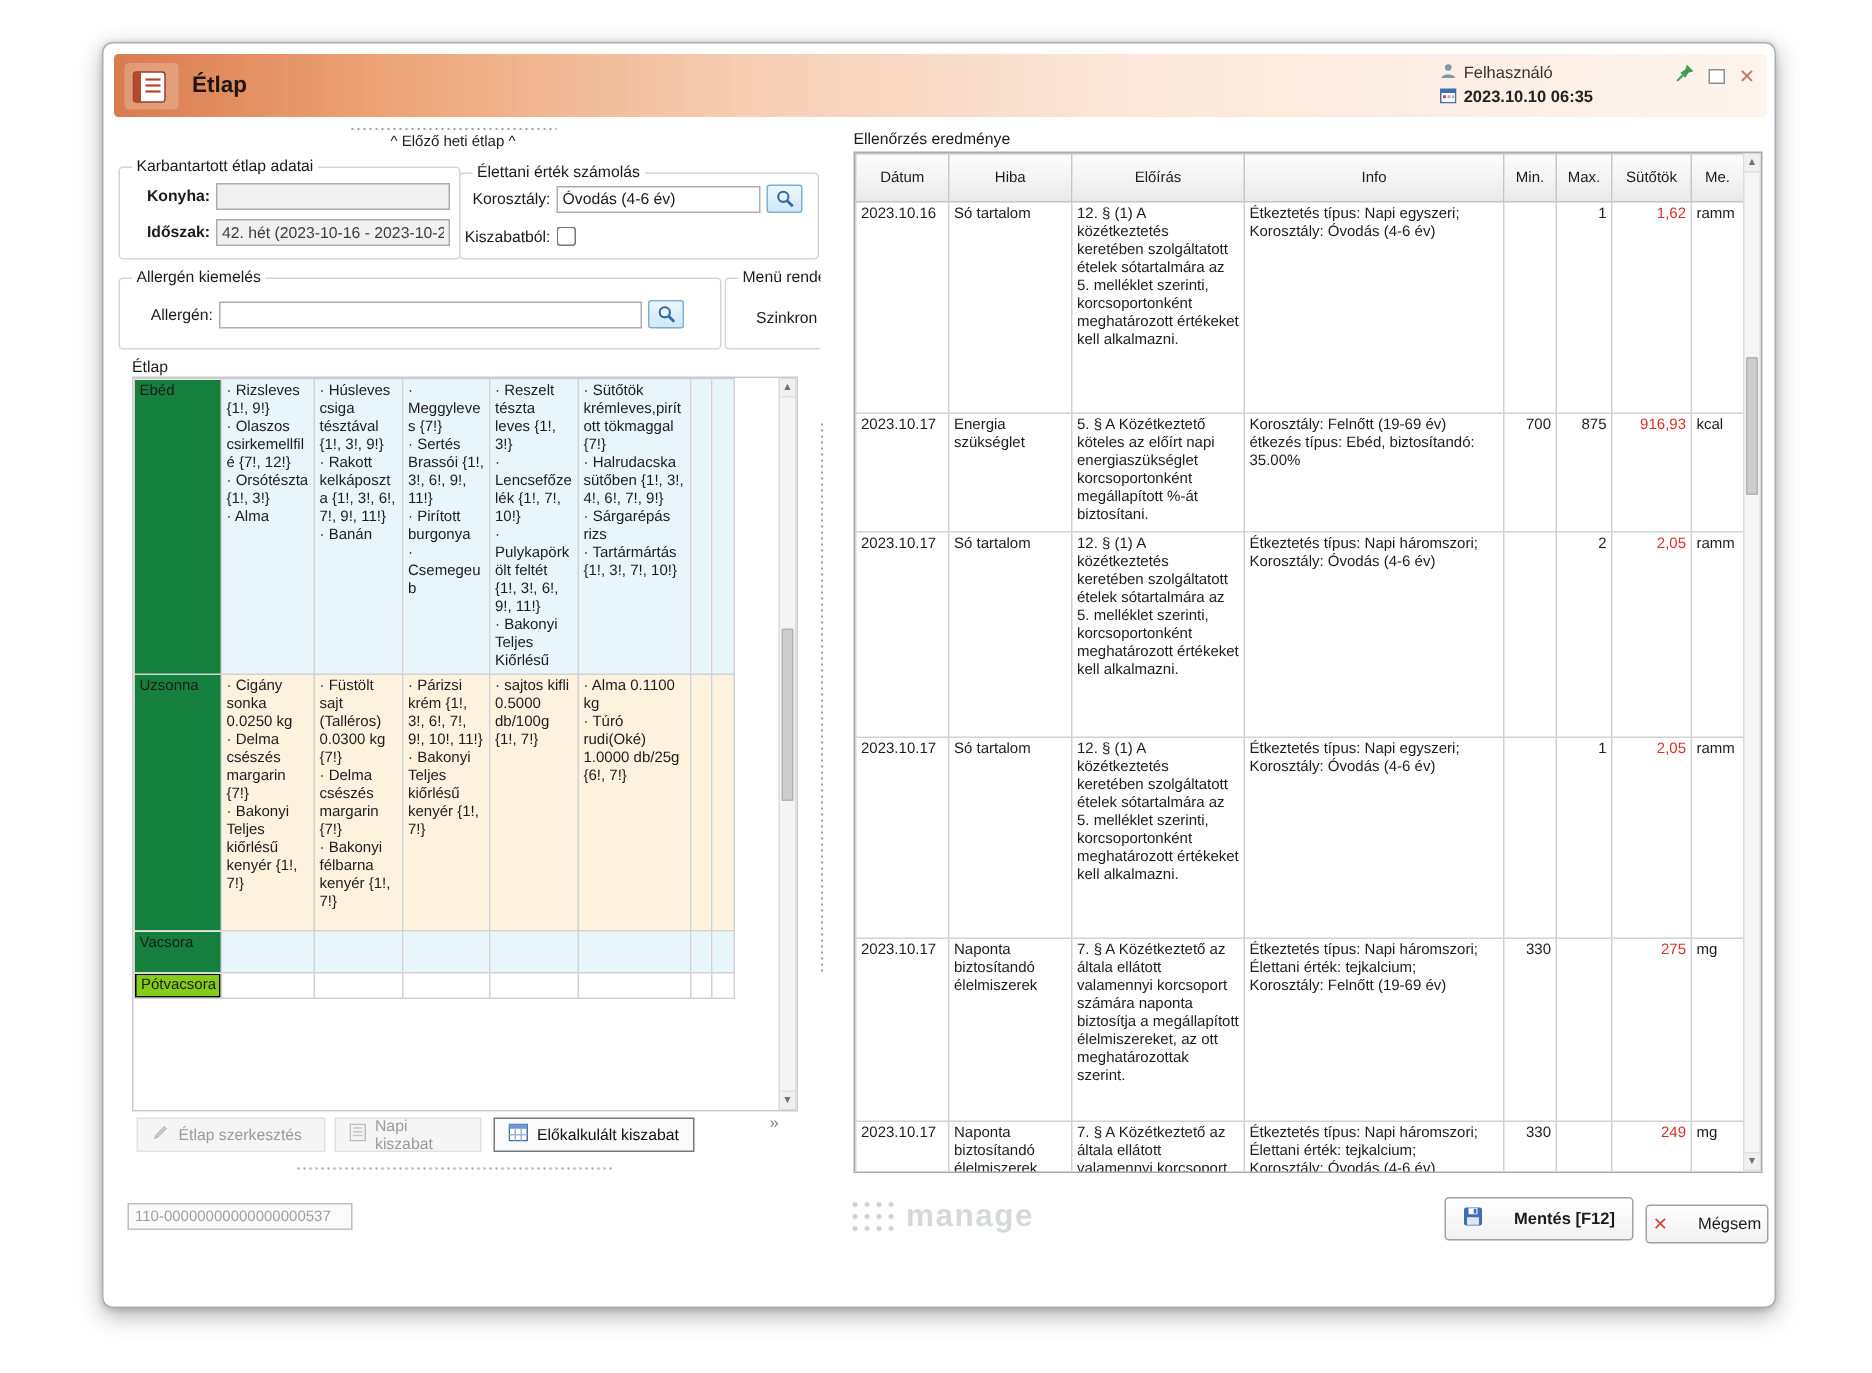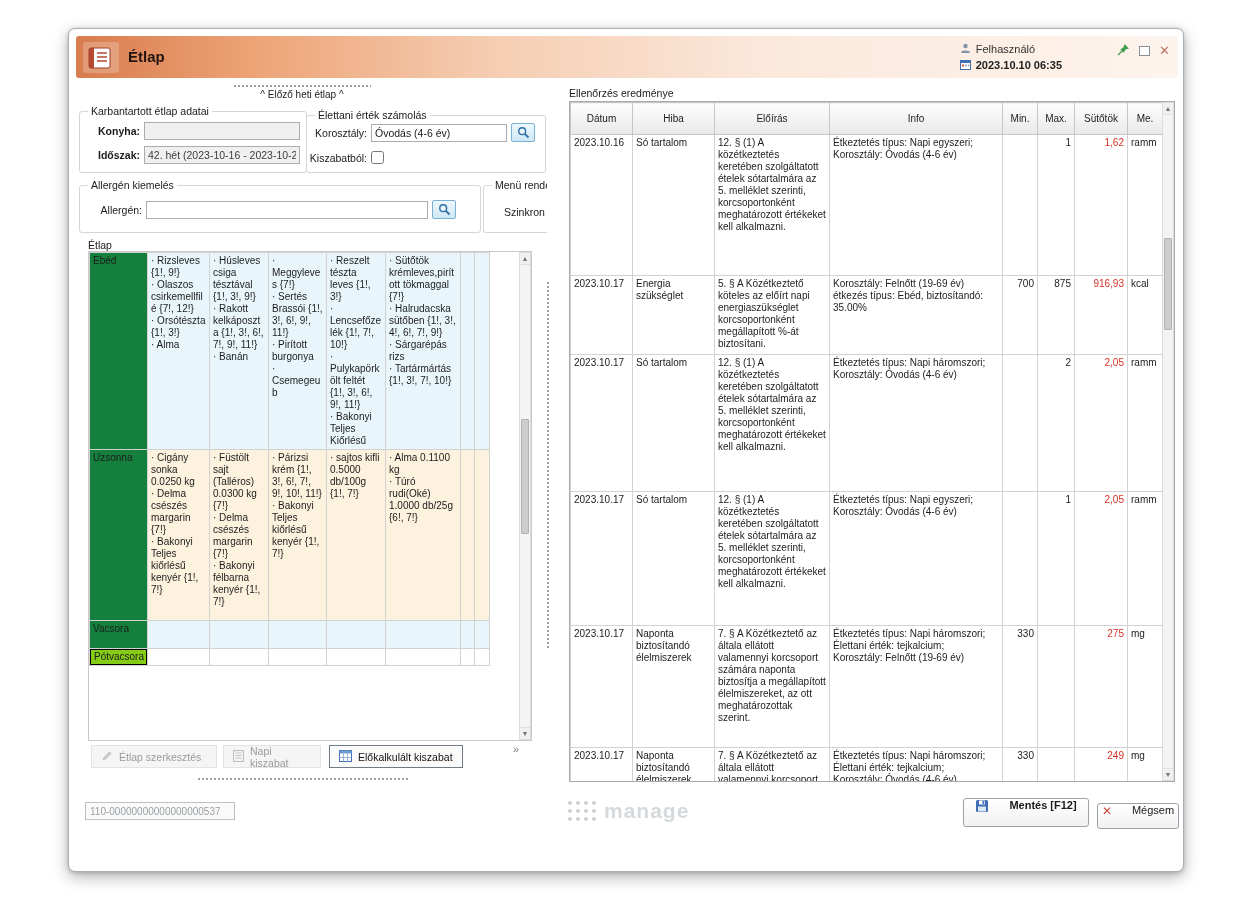--- a/index.html
+++ b/index.html
@@ -60,21 +60,21 @@
   .res-table { width:592px; }
   .res-table td { border:1px solid #d8d8d8; }
   .res-table td.num { text-align:right; }
   .res-table td.result { text-align:right; color:#d93025; }
   
   input.idbox { position:absolute; left:16px; top:773px; width:150px; height:18px; border:1px solid #c0c0c0; background:#fafafa;
                 color:#9aa0a4; font-size:10px; padding:1px 4px; font-family:inherit; }
   .wm { position:absolute; left:497px; top:770px; display:flex; align-items:center; gap:8px; }
   .wm-dots { width:30px; height:24px; background-image:radial-gradient(circle,#ccd1d4 1.6px,transparent 1.8px); background-size:8px 8px; }
   .wm-text { font-size:21px; font-weight:bold; letter-spacing:1px; color:#d5d9db; }
-  .footbtn { position:absolute; display:flex; justify-content:center; gap:20px;
+  .footbtn { position:absolute; display:flex; align-items:center; justify-content:center; gap:20px;
              border:1px solid #9ca3a8; border-radius:3px; background:linear-gradient(#ffffff,#f1f1f1); font-size:11px; color:#1a1a1a; }
   .savebtn { left:894px; top:769px; width:126px; height:29px; font-weight:bold; }
   .cancelbtn { left:1028px; top:774px; width:82px; height:26px; }
   .cancel-x { color:#d24a3f; font-weight:bold; font-size:12px; }
   
   .vsplit { position:absolute; left:477px; top:252px; width:5px; height:368px; }
   .hsplit { position:absolute; left:128px; top:748px; width:212px; height:5px; }
   .prev-dots { position:absolute; left:164px; top:55px; width:138px; height:4px; }
   .prev-link { position:absolute; left:154px; top:60px; width:158px; text-align:center; font-size:10px; color:#222; }
   .cutwrap { position:absolute; overflow:hidden; }

